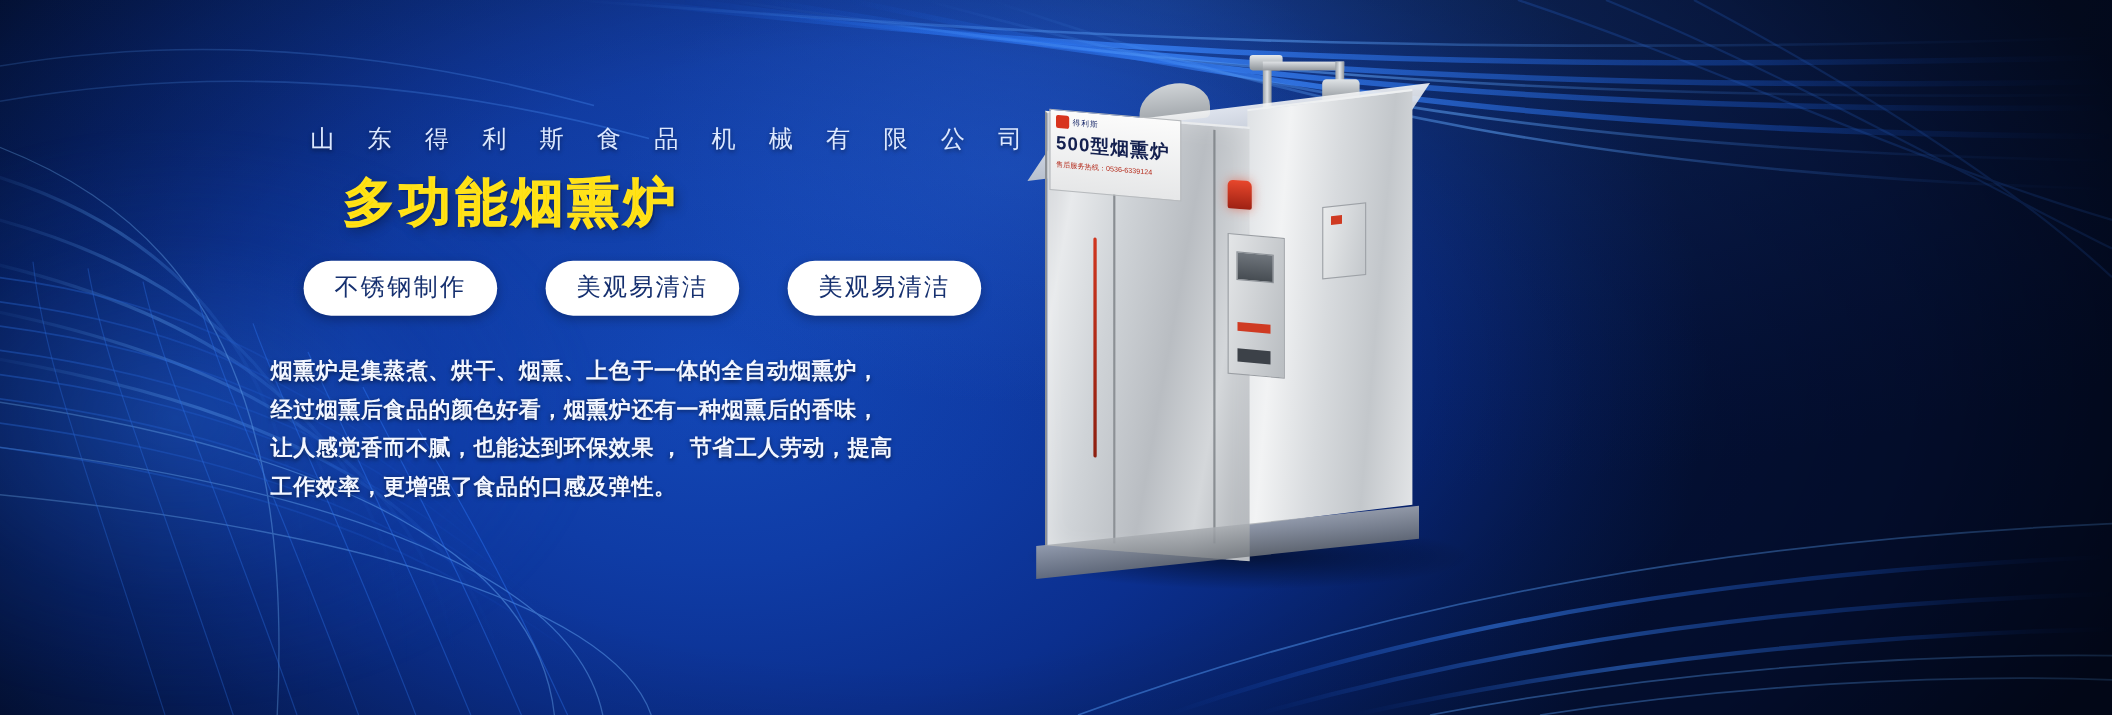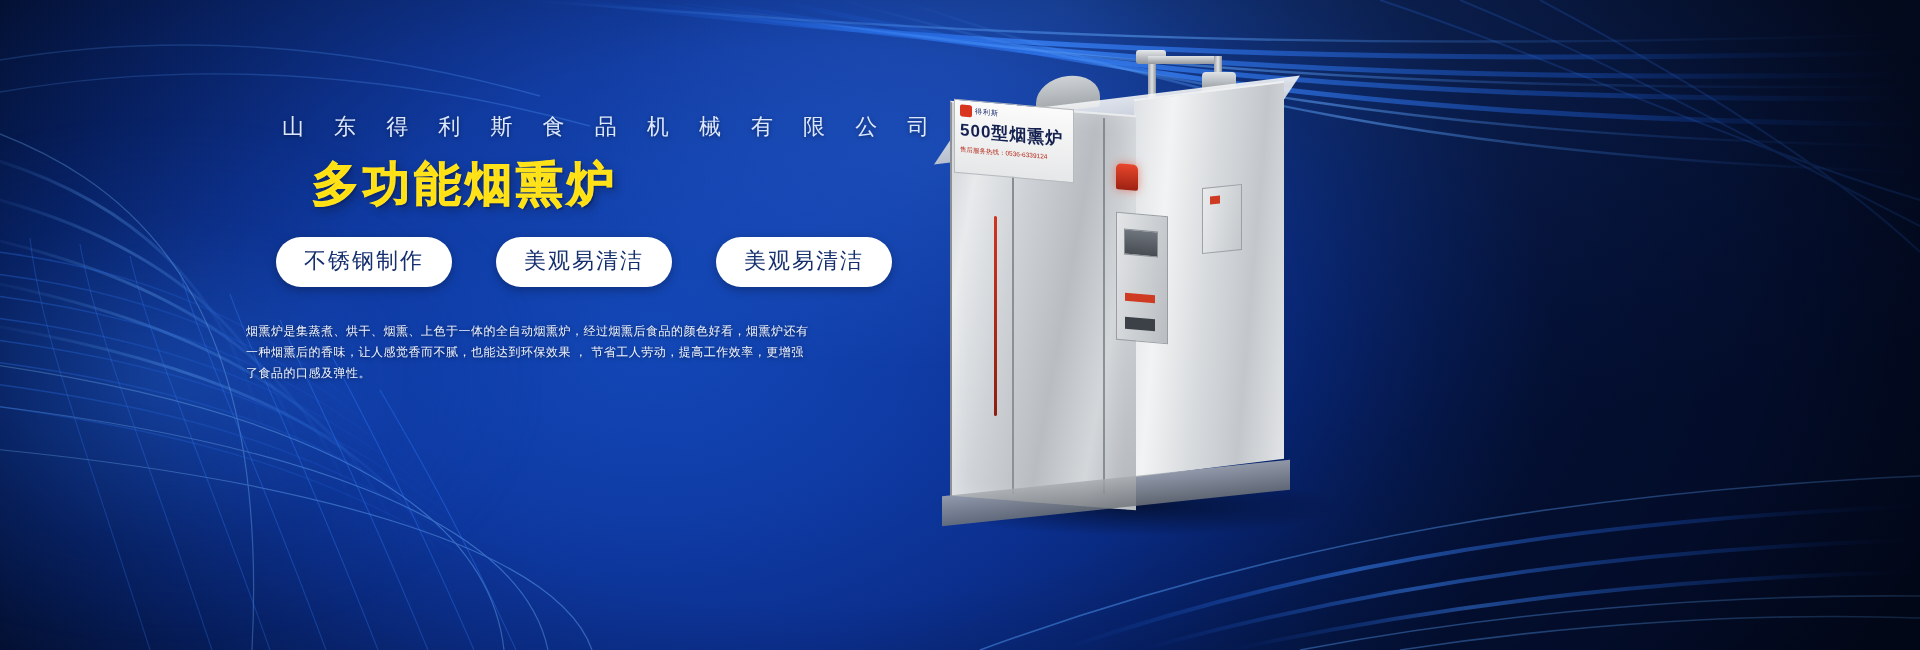--- a/index.html
+++ b/index.html
@@ -78,25 +78,26 @@
     padding:9px 28px 11px;
     border-radius:26px;
     white-space:nowrap;
     box-shadow:0 3px 10px rgba(0,0,0,.28);
   }
 
   .desc {
     margin-top:34px;
     margin-left:0px;
     width:570px;
-    font-size:12px;
+    font-size:20px;
     line-height:1.75;
     color:#f2f6ff;
     letter-spacing:.5px;
     text-shadow:0 1px 4px rgba(0,0,0,.55);
+    font-weight:bold;
   }
 
   
   .machine-wrap {
     position:absolute;
     left:920px; top:46px;
     width:420px; height:470px;
   }
   .m-shadow {
     position:absolute; left:10px; top:430px; width:410px; height:60px;

